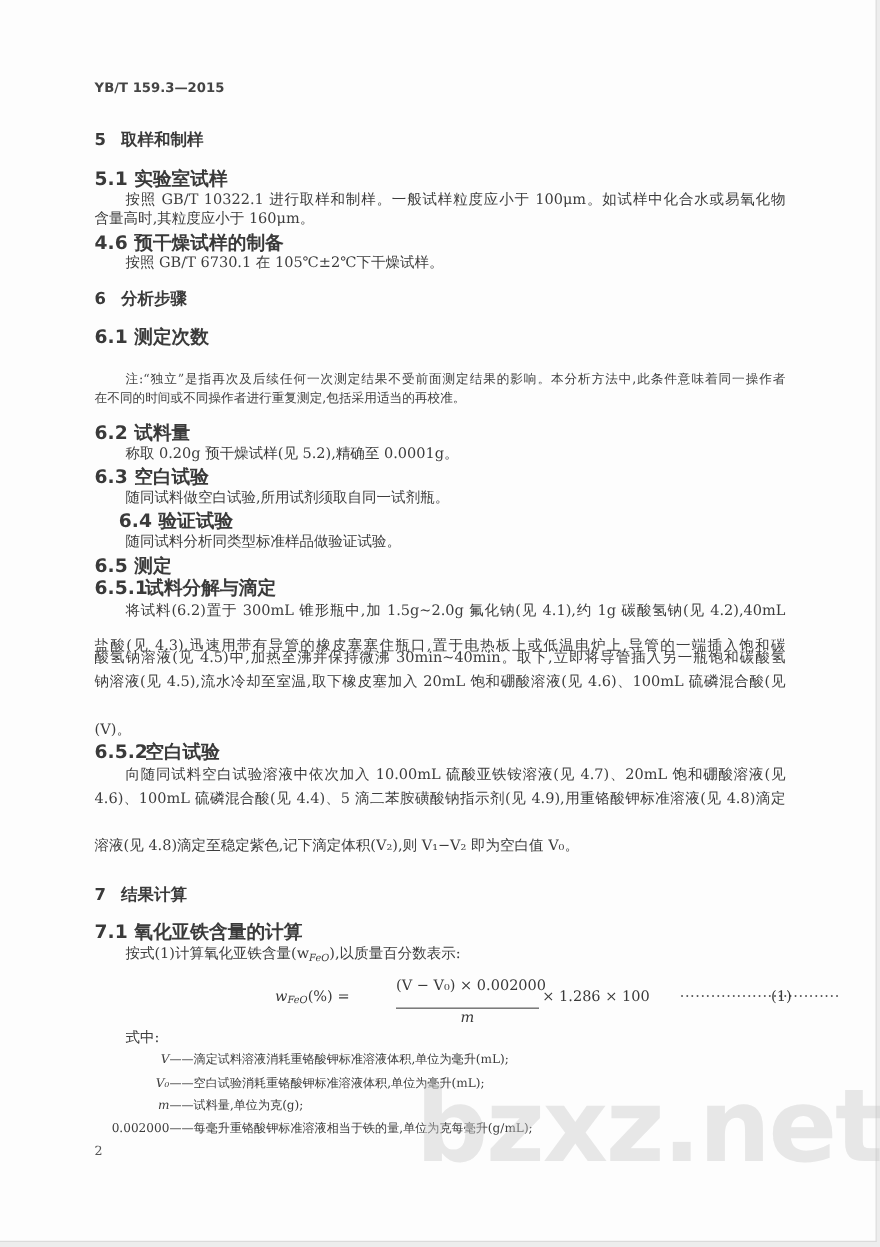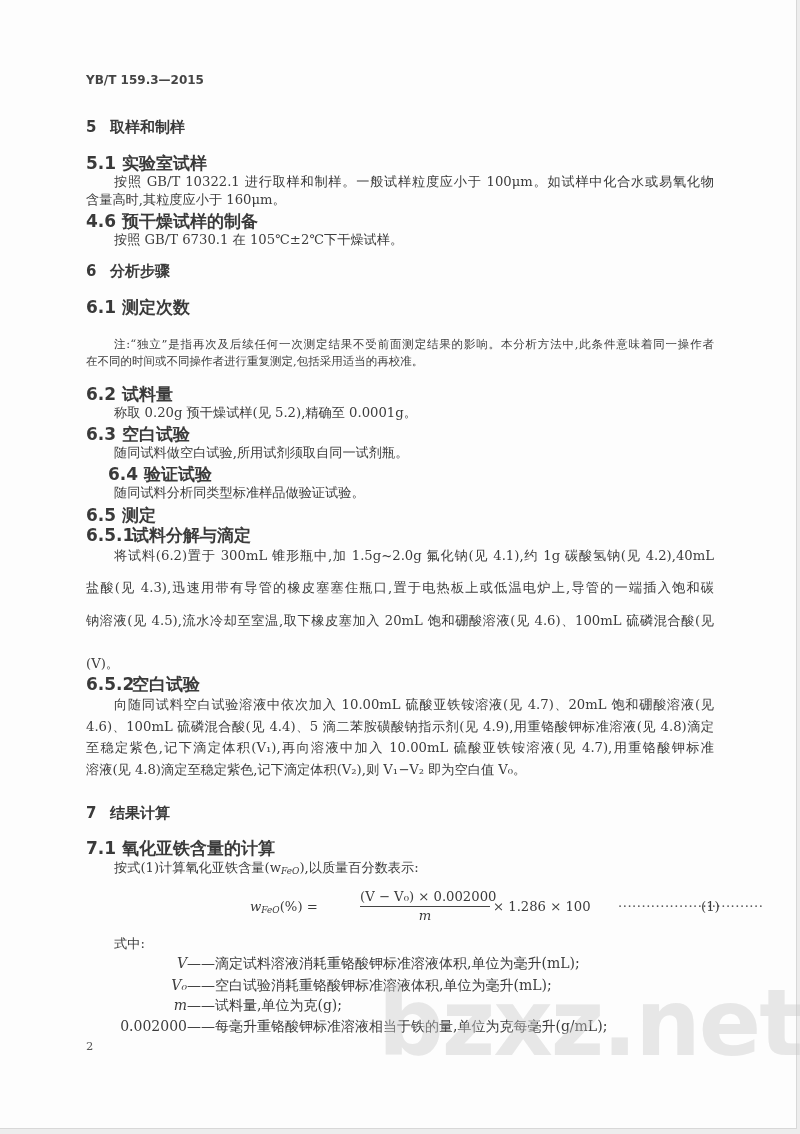--- a/index.html
+++ b/index.html
@@ -19,26 +19,26 @@
   .h1 .num { width: 24px; }
   .h2 .num { width: 36px; }
   .h3 .num { width: 46px; }
   .note { font-size: 11.5px; color: #404040; }
   .just { text-align: justify; text-align-last: justify; }
   .it { font-style: italic; }
   sub { font-size: 0.68em; vertical-align: -0.25em; }
   .formula { position: absolute; left: 250px; top: 888px; height: 40px; font-size: 13.2px; color: #3a3a3a; white-space: nowrap; }
   .formula .lhs { position: absolute; left: 0; top: 11px; }
   .formula .frac { position: absolute; left: 110px; top: 0; width: 130px; text-align: center; }
-  .formula .frac .numer { display: block; line-height: 18px; border-bottom: 1px solid #444; padding-bottom: 0; }
+  .formula .frac .numer { display: block; line-height: 18px; border-bottom: 1px solid #444; padding-bottom: 10px; }
   .formula .frac .denom { display: block; line-height: 18px; }
   .formula .rhs { position: absolute; left: 243px; top: 11px; }
   .formula .dots { position: absolute; left: 368px; top: 11px; letter-spacing: 0.5px; color: #555; }
   .formula .eqno { position: absolute; left: 451px; top: 11px; }
-  .var { position: absolute; white-space: nowrap; font-size: 14px; line-height: 18px; color: #3c3c3c; margin-left: 33px; }
+  .var { position: absolute; white-space: nowrap; font-size: 11px; line-height: 18px; color: #3c3c3c; }
   .var .sym { display: inline-block; text-align: right; }
   .watermark {
     position: absolute; left: 378px; top: 978px; font-family: "DejaVu Sans", "Liberation Sans", sans-serif;
     font-weight: bold; font-size: 92px; line-height: 92px; color: rgba(200,200,200,0.42); letter-spacing: -2px; pointer-events: none;
   }
   .pgnum { position: absolute; left: 86px; top: 1039px; font-size: 11.5px; color: #555; }
 </style>
 </head>
 <body>
 
@@ -85,29 +85,29 @@
 
   <div class="ln h2" style="left:86px;top:506px;">
     <span class="num">6.5</span><span>测定</span>
   </div>
 
   <div class="ln h2 h3" style="left:86px;top:526px;">
     <span class="num">6.5.1</span><span>试料分解与滴定</span>
   </div>
   <div class="ln just" style="left:114px;top:547px;width:600px;">将试料(6.2)置于 300mL 锥形瓶中,加 1.5g~2.0g 氟化钠(见 4.1),约 1g 碳酸氢钠(见 4.2),40mL</div>
   <div class="ln just" style="left:86px;top:568px;width:628px;margin-top:11px;">盐酸(见 4.3),迅速用带有导管的橡皮塞塞住瓶口,置于电热板上或低温电炉上,导管的一端插入饱和碳</div>
+  <div class="ln just" style="left:86px;top:590px;width:628px;">酸氢钠溶液(见 4.5)中,加热至沸并保持微沸 30min~40min。取下,立即将导管插入另一瓶饱和碳酸氢</div>
   <div class="ln just" style="left:86px;top:612px;width:628px;">钠溶液(见 4.5),流水冷却至室温,取下橡皮塞加入 20mL 饱和硼酸溶液(见 4.6)、100mL 硫磷混合酸(见</div>
   <div class="ln" style="left:86px;top:655px;">(V)。</div>
 
   <div class="ln h2 h3" style="left:86px;top:675px;">
     <span class="num">6.5.2</span><span>空白试验</span>
   </div>
   <div class="ln just" style="left:114px;top:696px;width:600px;">向随同试料空白试验溶液中依次加入 10.00mL 硫酸亚铁铵溶液(见 4.7)、20mL 饱和硼酸溶液(见</div>
   <div class="ln just" style="left:86px;top:718px;width:628px;">4.6)、100mL 硫磷混合酸(见 4.4)、5 滴二苯胺磺酸钠指示剂(见 4.9),用重铬酸钾标准溶液(见 4.8)滴定</div>
-  <div class="ln just" style="left:86px;top:739px;width:628px;">至稳定紫色,记下滴定体积(V₁),再向溶液中加入 10.00mL 硫酸亚铁铵溶液(见 4.7),用重铬酸钾标准</div>
   <div class="ln" style="left:86px;top:761px;">溶液(见 4.8)滴定至稳定紫色,记下滴定体积(V₂),则 V₁−V₂ 即为空白值 V₀。</div>
 
   <div class="ln h1" style="left:86px;top:804px;">
     <span class="num">7</span><span>结果计算</span>
   </div>
   <div class="ln h2" style="left:86px;top:839px;">
     <span class="num">7.1</span><span>氧化亚铁含量的计算</span>
   </div>
   <div class="ln" style="left:114px;top:859px;">
     <span>按式(1)计算氧化亚铁含量(w</span><sub class="it">FeO</sub><span>),以质量百分数表示:</span>

